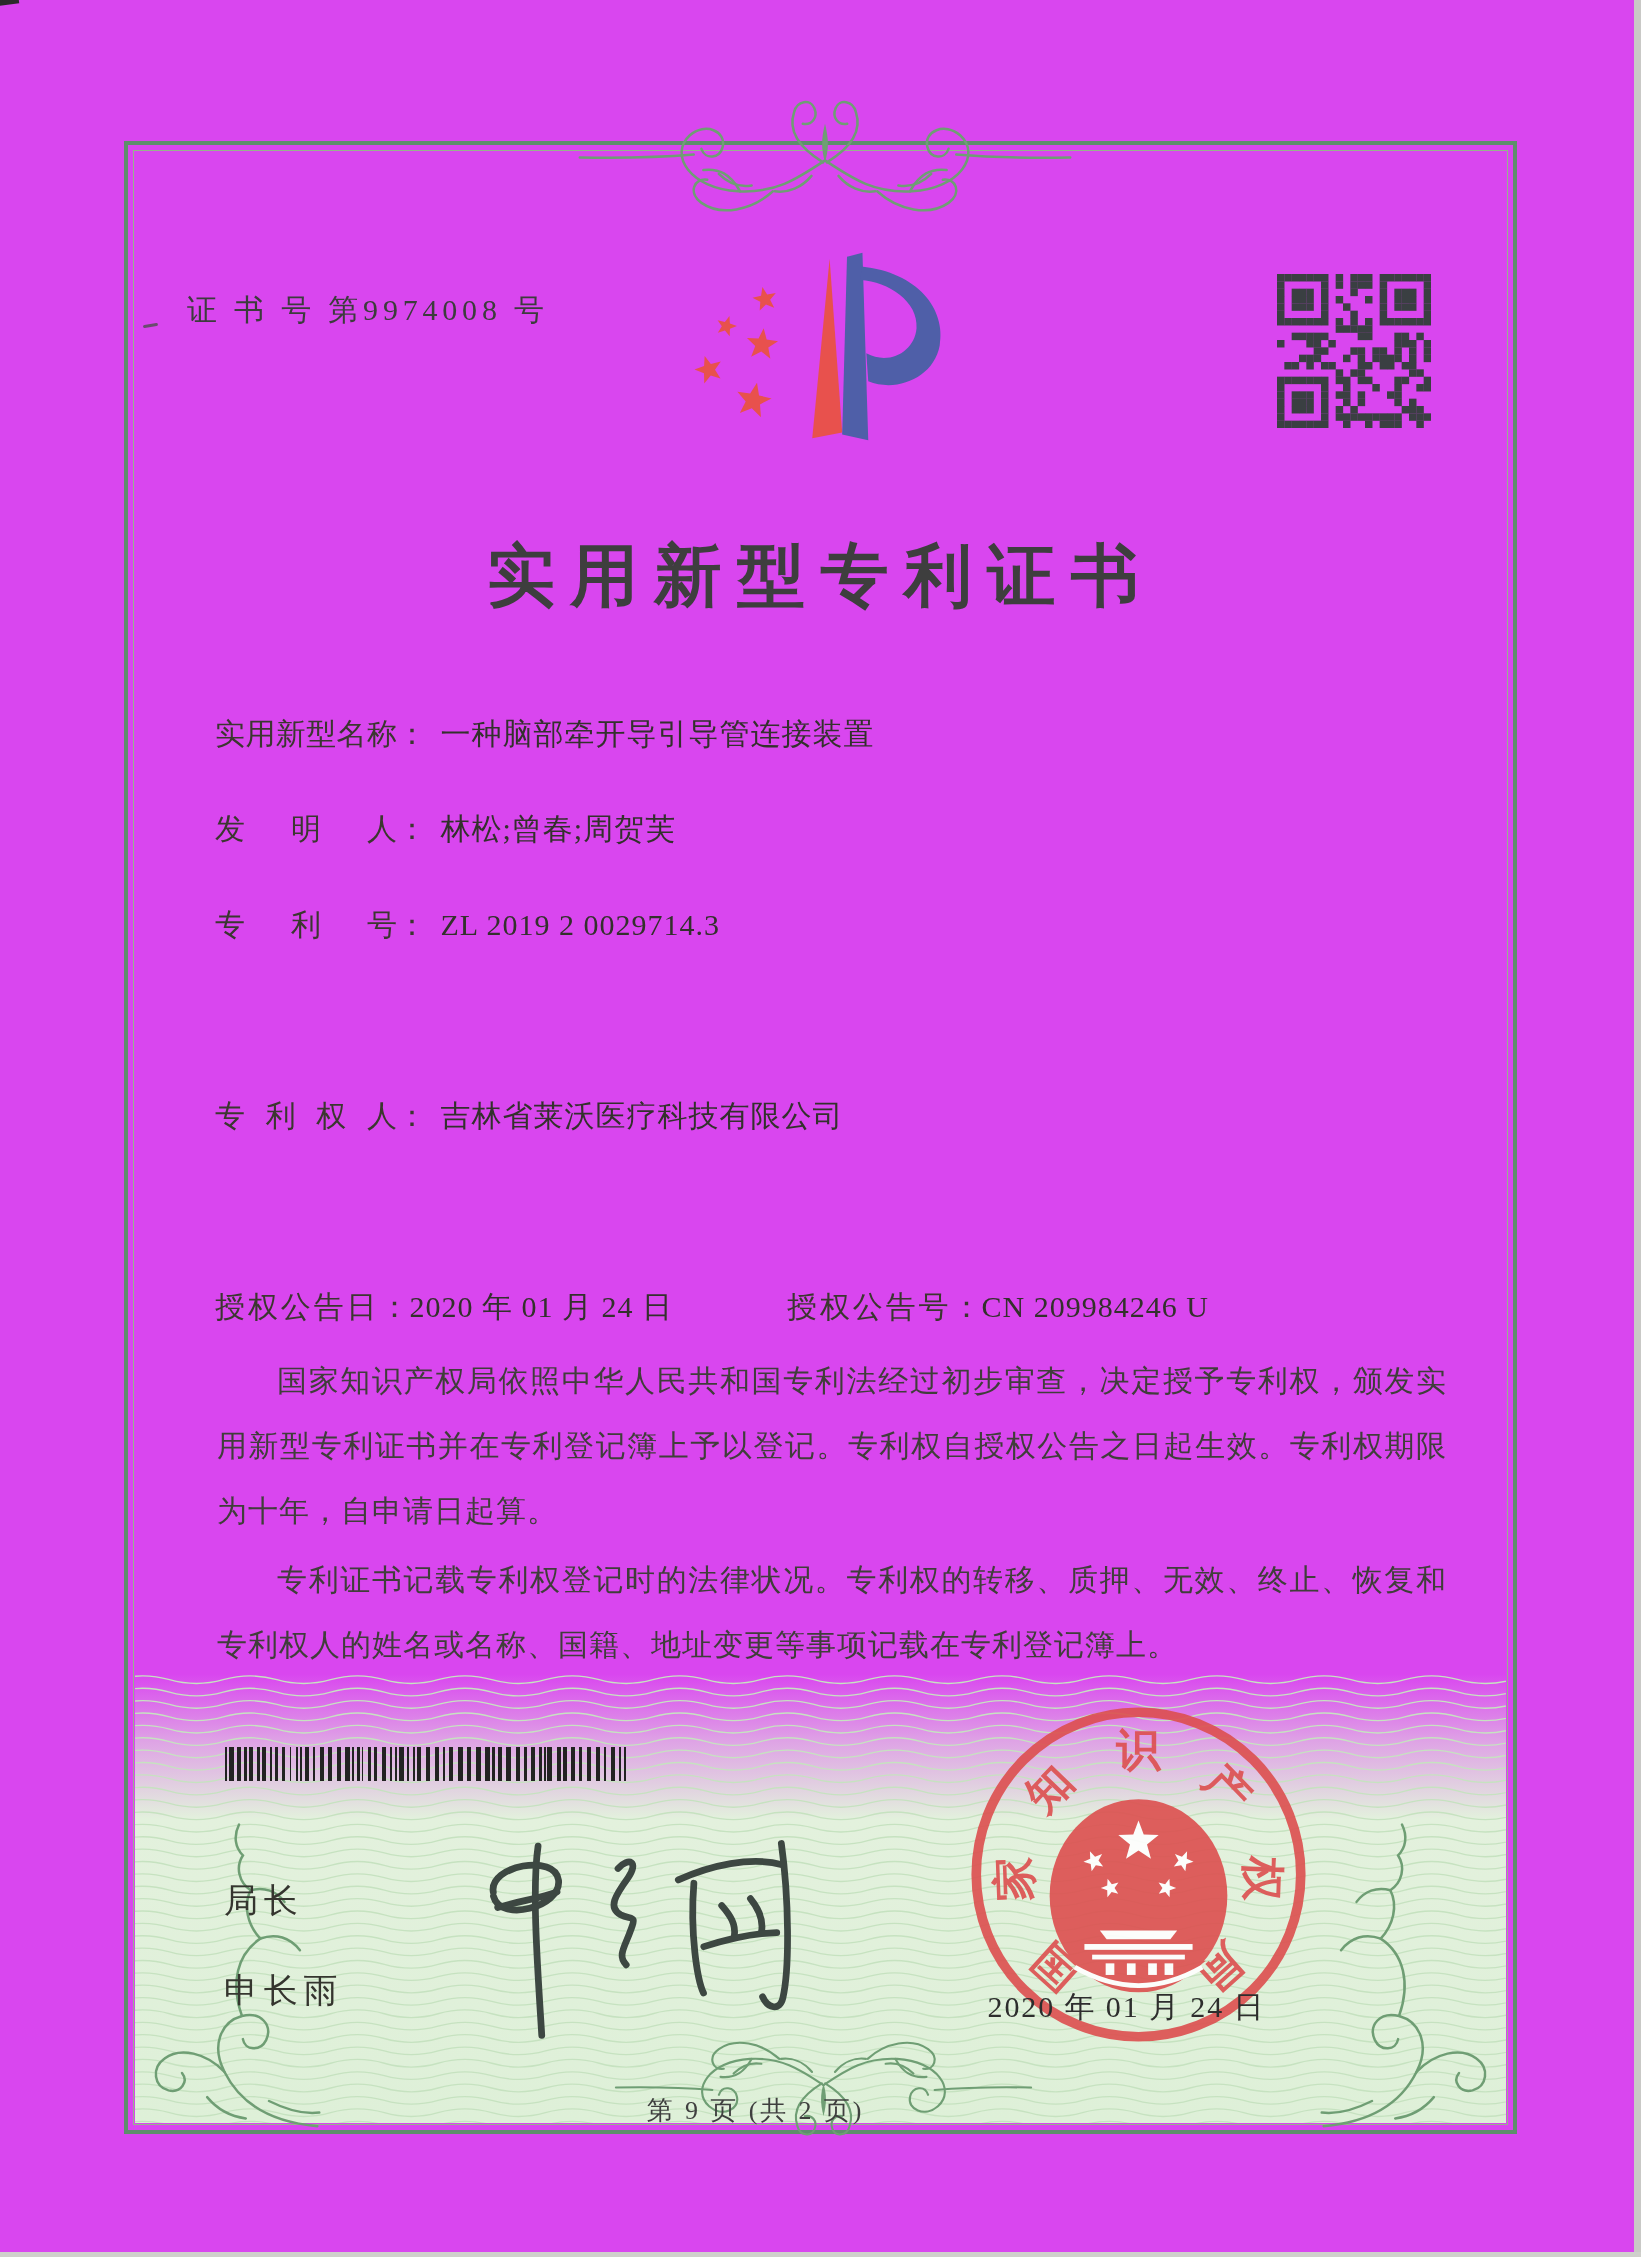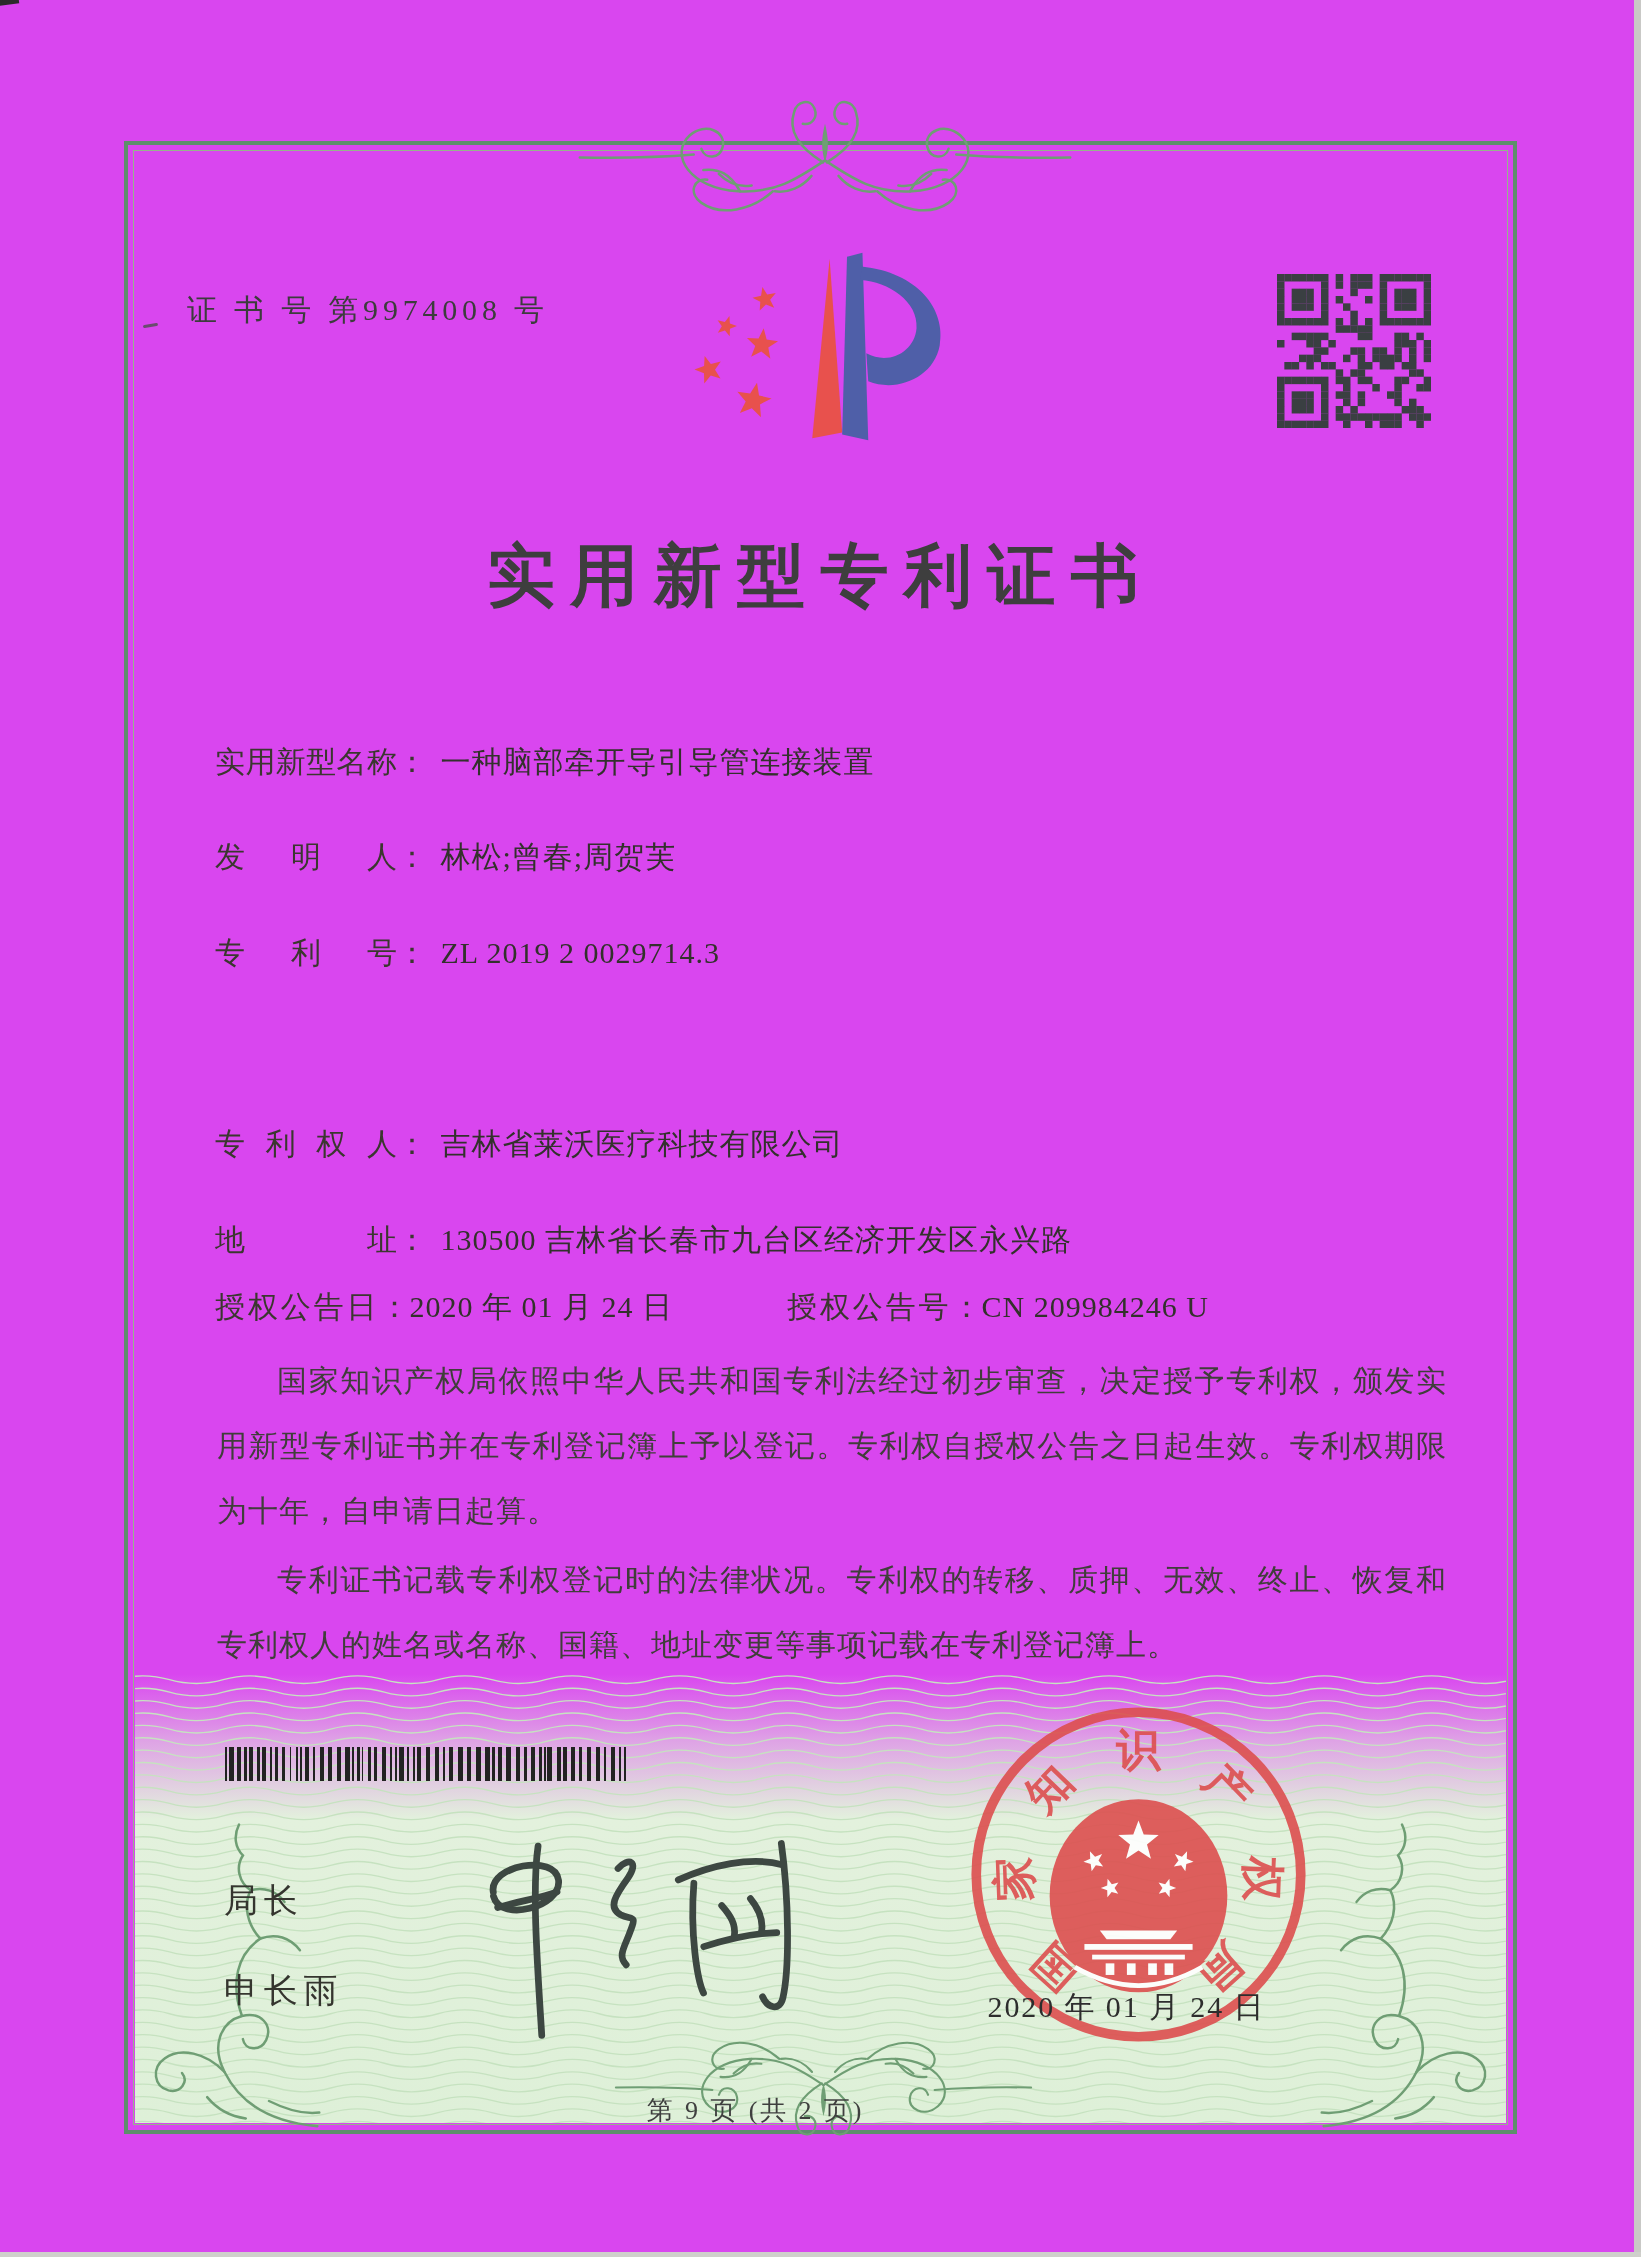--- a/index.html
+++ b/index.html
@@ -37,21 +37,21 @@
   .cert-no{position:absolute;left:59px;top:145px;font-size:30px;letter-spacing:4.8px;color:#3c3c3c;}
 
   .logo{position:absolute;left:548px;top:104px;width:286px;height:197px;}
   .qr{position:absolute;left:1149px;top:129px;width:154px;height:154px;}
 
   .title{
     position:absolute;left:0;top:386px;width:100%;text-align:center;
     font-size:68px;font-weight:bold;letter-spacing:15.4px;color:#3e3e3e;
   }
 
-  .field{position:absolute;left:87px;font-size:30px;color:#3b372f;white-space:nowrap;margin-top:28px;}
+  .field{position:absolute;left:87px;font-size:30px;color:#3b372f;white-space:nowrap;}
   .flabel{display:inline-block;width:182px;text-align:justify;text-align-last:justify;color:#3b372f;vertical-align:bottom;}
   .colon{display:inline-block;margin-right:13.5px;}
   .fvalue{color:#33312c;letter-spacing:1px;}
   .grant-row{position:absolute;left:87px;top:1142px;font-size:30px;white-space:nowrap;color:#3b372f;}
   .glabel{display:inline-block;letter-spacing:2.9px;}
   .grant-no{margin-left:114px;}
 
   .paras{
     position:absolute;left:85px;top:1199px;width:1238px;
     font-size:30px;line-height:65px;color:#403e3a;text-align:justify;
@@ -408,23 +408,20 @@
     </div>
     <div class="field" style="top:664px">
       <span class="flabel">发明人</span><span class="colon">：</span><span class="fvalue">林松;曾春;周贺芙</span>
     </div>
     <div class="field" style="top:760px">
       <span class="flabel">专利号</span><span class="colon">：</span><span class="fvalue">ZL 2019 2 0029714.3</span>
     </div>
     <div class="field" style="top:951px">
       <span class="flabel">专利权人</span><span class="colon">：</span><span class="fvalue">吉林省莱沃医疗科技有限公司</span>
     </div>
-    <div class="field" style="top:1047px">
-      <span class="flabel">地址</span><span class="colon">：</span><span class="fvalue">130500 吉林省长春市九台区经济开发区永兴路</span>
-    </div>
 
     <div class="grant-row">
       <span class="glabel">授权公告日</span><span>：</span><span class="fvalue">2020 年 01 月 24 日</span><span class="grant-no"></span><span class="glabel">授权公告号</span><span>：</span><span class="fvalue">CN 209984246 U</span>
     </div>
 
     <div class="paras">
       <p>国家知识产权局依照中华人民共和国专利法经过初步审查，决定授予专利权，颁发实用新型专利证书并在专利登记簿上予以登记。专利权自授权公告之日起生效。专利权期限为十年，自申请日起算。</p>
       <p>专利证书记载专利权登记时的法律状况。专利权的转移、质押、无效、终止、恢复和专利权人的姓名或名称、国籍、地址变更等事项记载在专利登记簿上。</p>
     </div>
 

